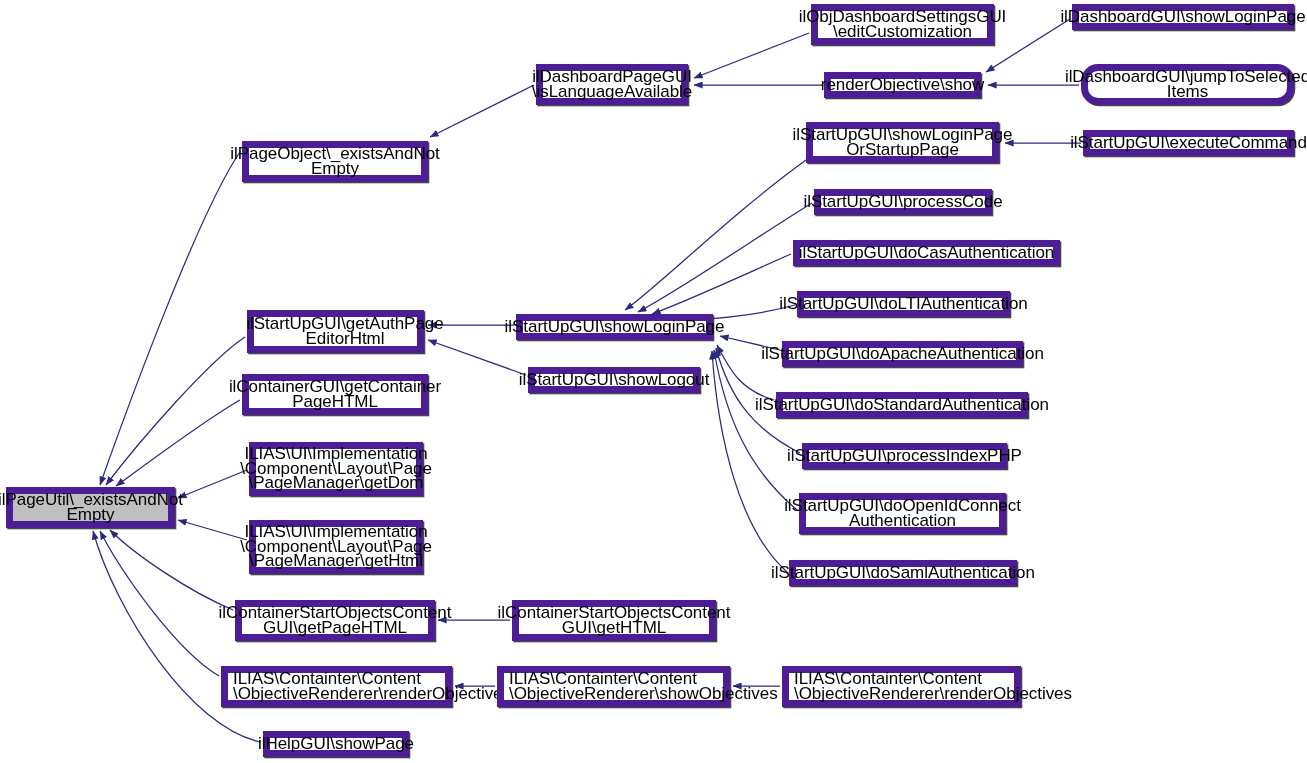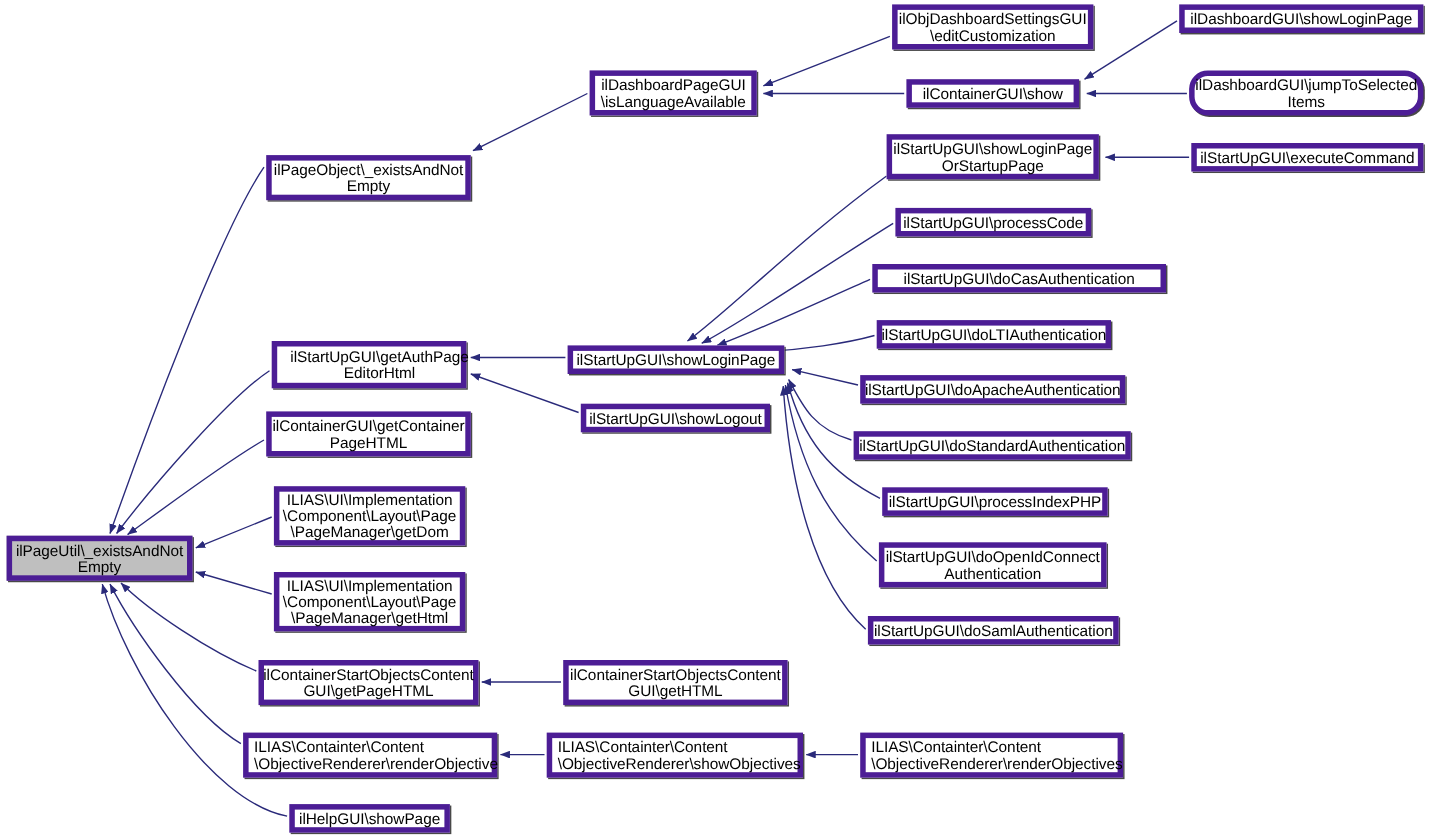--- a/index.html
+++ b/index.html
@@ -20,24 +20,24 @@
     position: absolute;
     left: 0;
     top: 0;
     width: 1307px;
     height: 763px;
     pointer-events: none;
   }
   .node {
     position: absolute;
     box-sizing: border-box;
-    border: 5px solid #4c1d95;
+    border: 7px solid #4c1d95;
     background: #ffffff;
     color: #000000;
-    font-size: 14px;
+    font-size: 17px;
     line-height: 14.5px;
     text-align: center;
     display: flex;
     align-items: center;
     justify-content: center;
     padding: 0 3px;
     white-space: pre-line;
     box-shadow: 1.3px 1.3px 0 rgba(40,40,40,0.85);
     z-index: 5;
     letter-spacing: -0.05px;
@@ -85,25 +85,25 @@
         <path d="M 495 686 L 455 686" marker-end="url(#arrow)" stroke="#2a2a7a"></path>
         <path d="M 780 686 L 733 686" marker-end="url(#arrow)" stroke="#2a2a7a"></path>
         <path d="M 261 742 C 190 728, 115 610, 93 531" marker-end="url(#arrow)" stroke="#2a2a7a"></path>
       </g>
   </svg>
   <div id="node-layer">
       <div class="node highlight" style="left: 6px; top: 487px; width: 169px; height: 41px; background: rgb(191, 191, 191);">ilPageUtil\_existsAndNot
 Empty</div>
       <div class="node" style="left: 242px; top: 141px; width: 186px; height: 41px;">ilPageObject\_existsAndNot
 Empty</div>
-      <div class="node" style="left: 536px; top: 64px; width: 152px; height: 41px; text-align: right;">ilDashboardPageGUI
+      <div class="node" style="left: 536px; top: 64px; width: 152px; height: 41px;">ilDashboardPageGUI
 \isLanguageAvailable</div>
       <div class="node" style="left: 811px; top: 4px; width: 183px; height: 41px;">ilObjDashboardSettingsGUI
 \editCustomization</div>
-      <div class="node" style="left: 824px; top: 72px; width: 157px; height: 26px;">ilContainerGUI\show</div>
+      <div class="node" style="left: 824px; top: 72px; width: 157px; height: 26px;">renderObjective\show</div>
       <div class="node" style="left: 1072px; top: 4px; width: 222px; height: 26px;">ilDashboardGUI\showLoginPage</div>
       <div class="node" style="left: 1081px; top: 64px; width: 213px; height: 41px; border-radius: 17px;">ilDashboardGUI\jumpToSelected
 Items</div>
       <div class="node" style="left: 806px; top: 122px; width: 193px; height: 41px;">ilStartUpGUI\showLoginPage
 OrStartupPage</div>
       <div class="node" style="left: 1083px; top: 130px; width: 211px; height: 26px;">ilStartUpGUI\executeCommand</div>
       <div class="node" style="left: 814px; top: 189px; width: 178px; height: 26px;">ilStartUpGUI\processCode</div>
       <div class="node" style="left: 793px; top: 240px; width: 267px; height: 26px;">ilStartUpGUI\doCasAuthentication</div>
       <div class="node" style="left: 797px; top: 291px; width: 213px; height: 26px;">ilStartUpGUI\doLTIAuthentication</div>
       <div class="node" style="left: 782px; top: 341px; width: 241px; height: 26px;">ilStartUpGUI\doApacheAuthentication</div>

